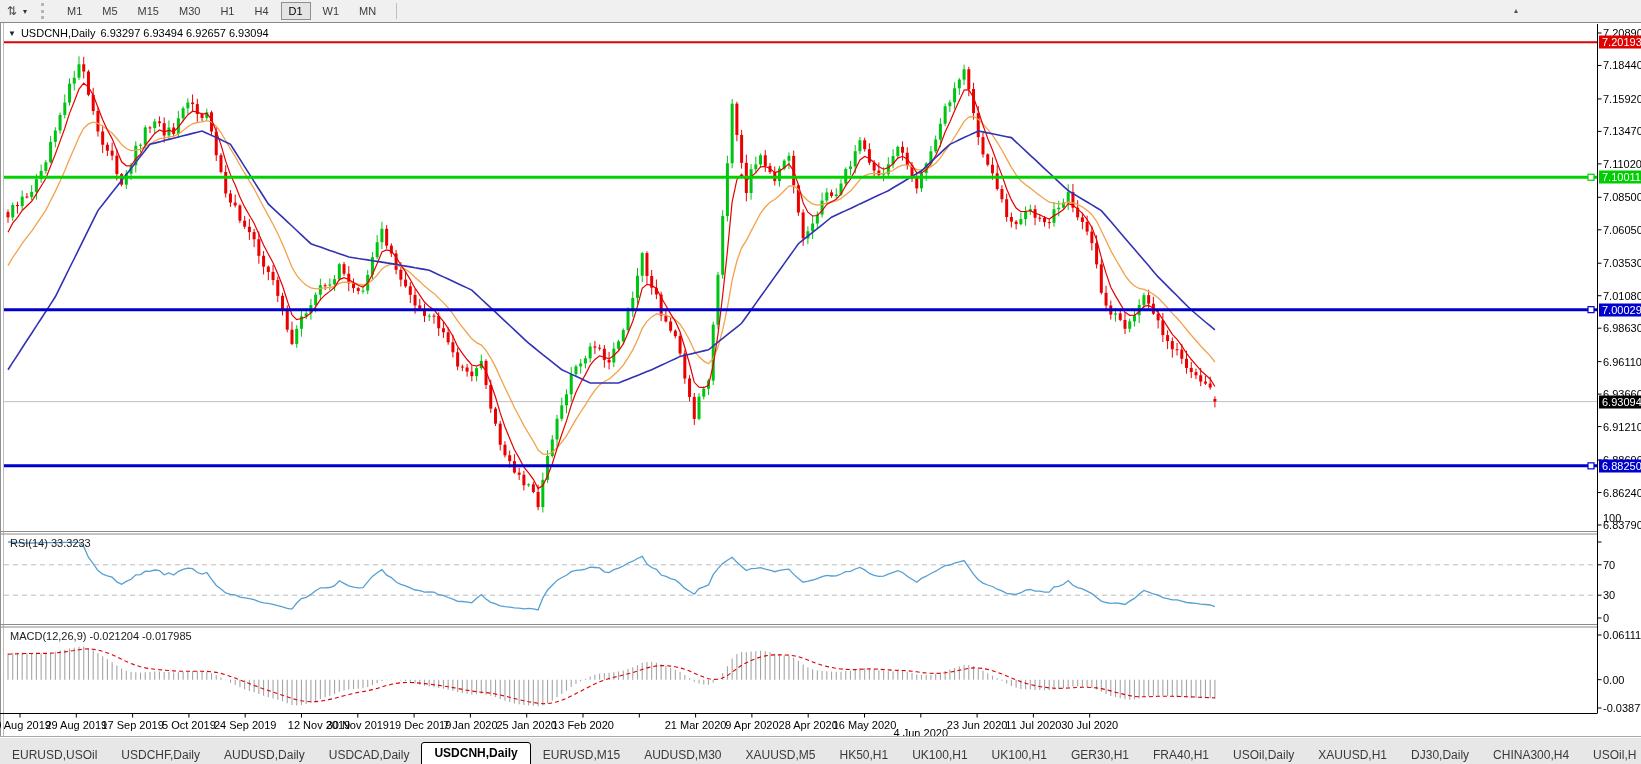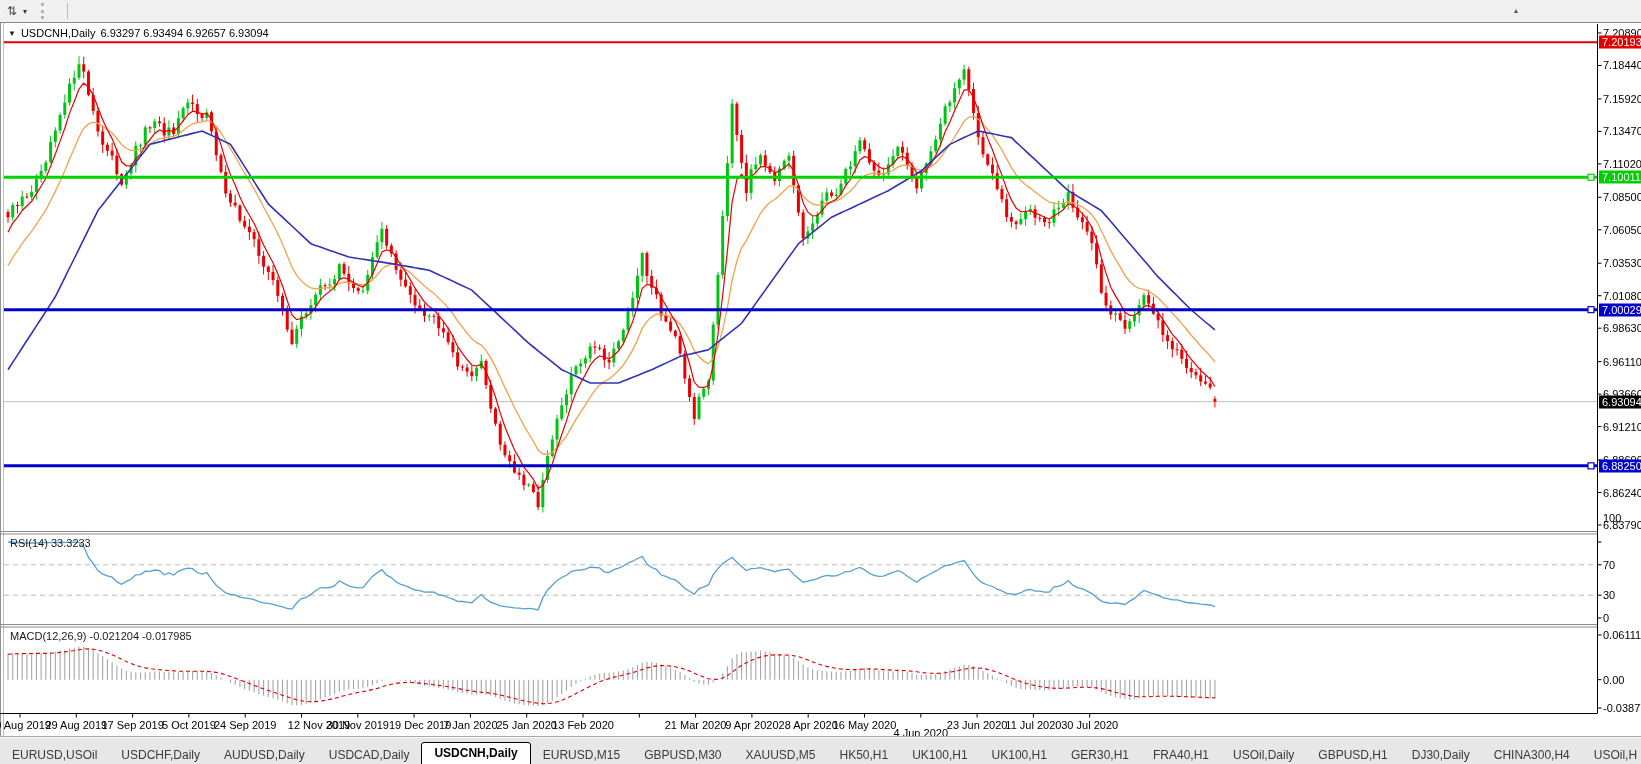--- a/index.html
+++ b/index.html
@@ -35,20 +35,31 @@
 </style>
 </head>
 <body>
 
 <div id="app">
 
   <div id="toolbar">
     <span class="tool-icon">⇅</span>
     <span class="caret">▾</span>
     <span class="grip"></span>
+    <span id="tf-buttons" style="display:flex;align-items:center;">
+        <span class="tfbtn">M1</span>
+        <span class="tfbtn">M5</span>
+        <span class="tfbtn">M15</span>
+        <span class="tfbtn">M30</span>
+        <span class="tfbtn">H1</span>
+        <span class="tfbtn">H4</span>
+        <span class="tfbtn active">D1</span>
+        <span class="tfbtn">W1</span>
+        <span class="tfbtn">MN</span>
+      </span>
     <span class="tb-sep"></span>
     <span id="tb-right-glyph">▴</span>
   </div>
 
   <div id="win-left-border"></div>
   <div id="win-left-border2"></div>
 
   <div id="title-strip">
     <span class="glyph">▼</span>
     <span>USDCNH,Daily</span>
@@ -955,37 +966,37 @@
       <div class="tab">EURUSD,USOil</div>
       <div class="tab-sep"></div>
       <div class="tab">USDCHF,Daily</div>
       <div class="tab-sep"></div>
       <div class="tab">AUDUSD,Daily</div>
       <div class="tab-sep"></div>
       <div class="tab">USDCAD,Daily</div>
       <div class="tab active">USDCNH,Daily</div>
       <div class="tab">EURUSD,M15</div>
       <div class="tab-sep"></div>
-      <div class="tab">GBPUSD,M30</div>
+      <div class="tab">AUDUSD,M30</div>
       <div class="tab-sep"></div>
       <div class="tab">XAUUSD,M5</div>
       <div class="tab-sep"></div>
       <div class="tab">HK50,H1</div>
       <div class="tab-sep"></div>
       <div class="tab">UK100,H1</div>
       <div class="tab-sep"></div>
       <div class="tab">UK100,H1</div>
       <div class="tab-sep"></div>
       <div class="tab">GER30,H1</div>
       <div class="tab-sep"></div>
       <div class="tab">FRA40,H1</div>
       <div class="tab-sep"></div>
       <div class="tab">USOil,Daily</div>
       <div class="tab-sep"></div>
-      <div class="tab">GBPUSD,H1</div>
+      <div class="tab">XAUUSD,H1</div>
       <div class="tab-sep"></div>
       <div class="tab">DJ30,Daily</div>
       <div class="tab-sep"></div>
       <div class="tab">CHINA300,H4</div>
       <div class="tab-sep"></div>
       <div class="tab">USOil,H</div>
       <span class="tab-scroll" style="margin-left: auto;">◄</span>
     </div>
 </div>
 

